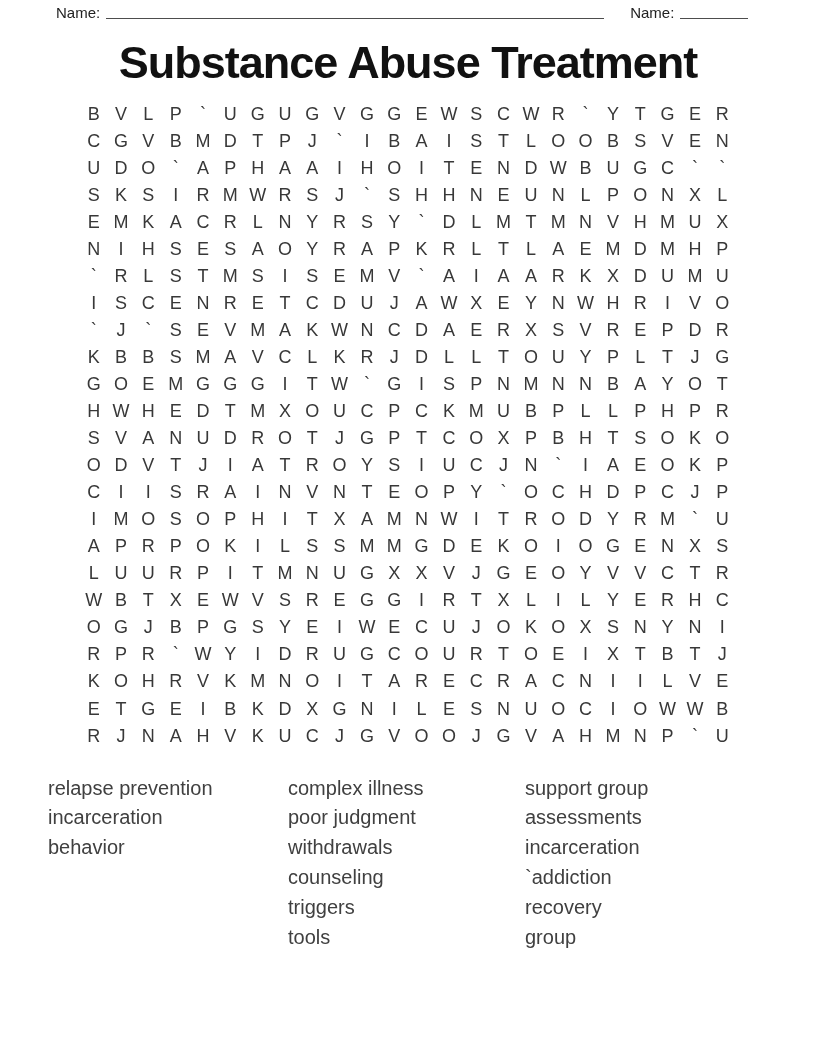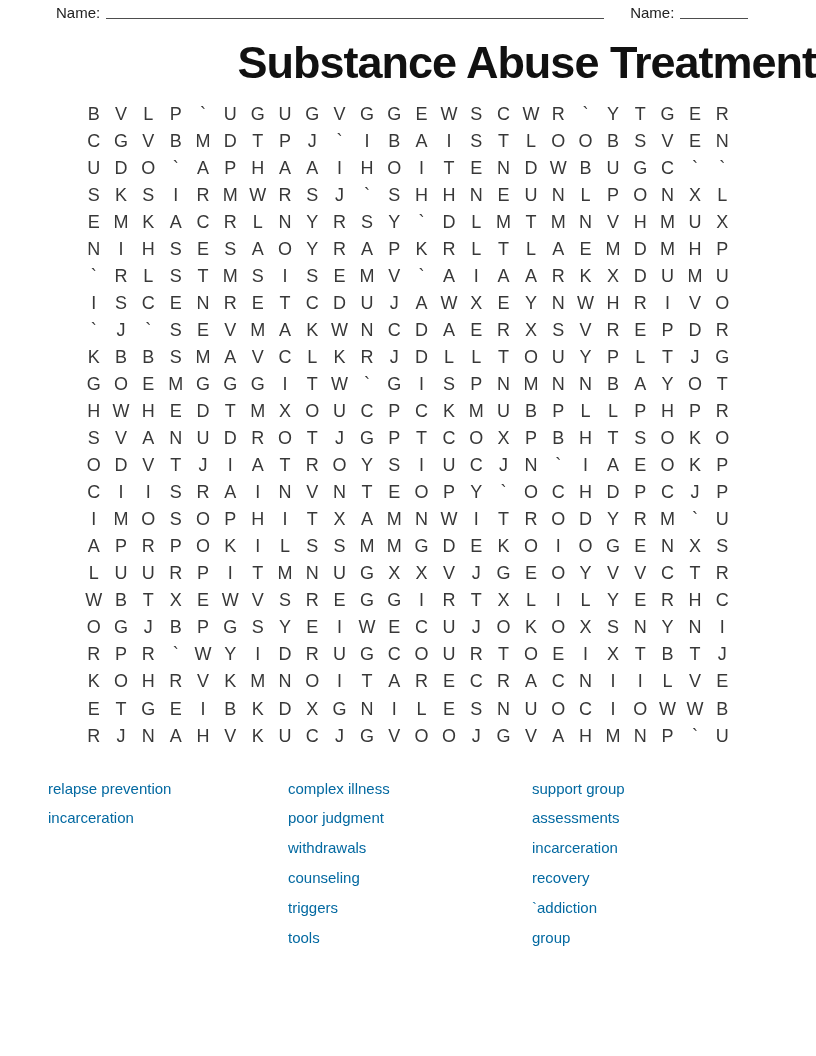--- a/index.html
+++ b/index.html
@@ -25,21 +25,21 @@
     height: 15px;
     display: inline-block;
   }
   .name-line { width: 498px; margin-left: 6px; }
   .date-label { margin-left: 26px; }
   .date-line { width: 68px; margin-left: 6px; }
 
   
   .title {
     margin: 16px 0 0 0;
-    text-align: right;
+    text-align: center;
     font-size: 45px;
     font-weight: bold;
     letter-spacing: -1px;
     color: #111;
     line-height: 1.1;
   }
 
   
   .grid {
     width: 656px;
@@ -56,25 +56,25 @@
   }
 
   
   .word-bank {
     display: flex;
     padding-left: 48px;
     margin-top: 24px;
   }
   .word-col { flex: 0 0 240px; }
   .word-col + .word-col { flex: 0 0 237px; }
-  .word-col:last-child { flex: 1 1 auto; margin-left: 7px; }
+  .word-col:last-child { flex: 1 1 auto; }
   .word {
-    font-size: 15px;
+    font-size: 20px;
     line-height: 29.8px;
-    color: #0369a1;
+    color: #404040;
     white-space: nowrap;
   }
 </style>
 </head>
 <body>
 
 <div class="header-row">
   <span>Name:</span>
   <span class="blank-line name-line"></span>
   <span class="date-label">Name:</span>
@@ -659,30 +659,31 @@
     <div class="cell">N</div>
     <div class="cell">P</div>
     <div class="cell">`</div>
     <div class="cell">U</div>
   </div>
 
 <div class="word-bank">
   <div class="word-col">
       <div class="word">relapse prevention</div>
       <div class="word">incarceration</div>
+      <div class="word">behavior</div>
     </div>
   <div class="word-col">
       <div class="word">complex illness</div>
       <div class="word">poor judgment</div>
       <div class="word">withdrawals</div>
       <div class="word">counseling</div>
       <div class="word">triggers</div>
       <div class="word">tools</div>
     </div>
   <div class="word-col">
       <div class="word">support group</div>
       <div class="word">assessments</div>
       <div class="word">incarceration</div>
+      <div class="word">`addiction</div>
       <div class="word">recovery</div>
-      <div class="word">`addiction</div>
       <div class="word">group</div>
     </div>
 </div>
 
 </body></html>

